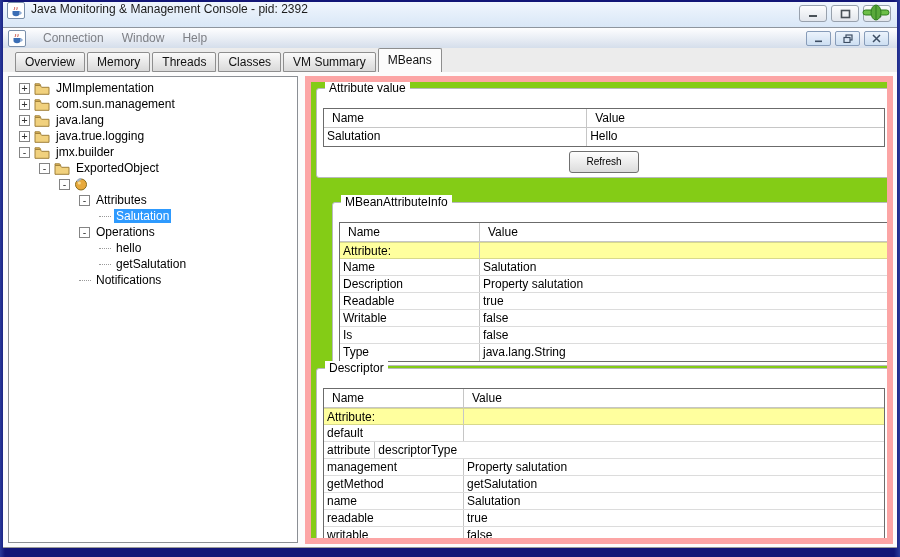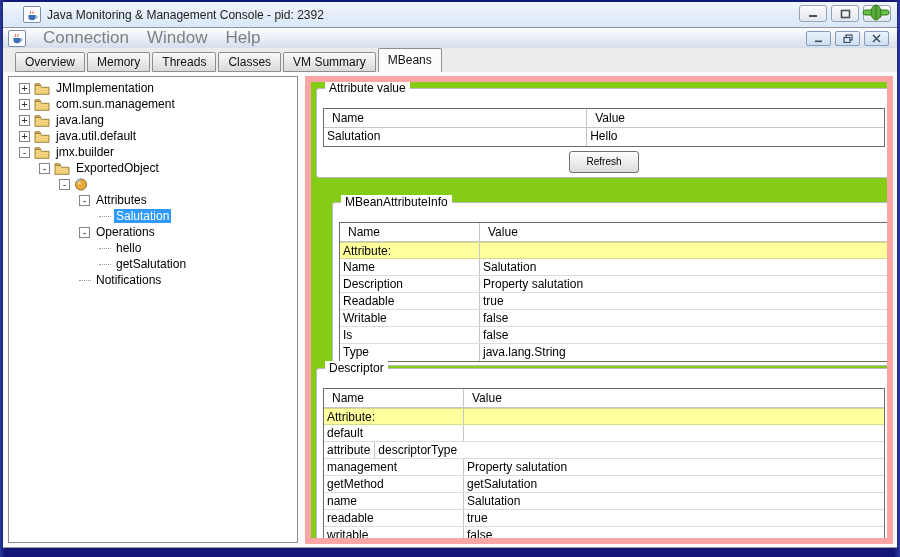--- a/index.html
+++ b/index.html
@@ -5,35 +5,35 @@
   * { margin:0; padding:0; box-sizing:border-box; }
   html,body { width:900px; height:557px; overflow:hidden; background:#0d1040;
               font-family:"Liberation Sans", sans-serif; }
   .window { position:relative; width:900px; height:557px;
             background:linear-gradient(90deg,#2a3a9a 0px,#121677 5px,#121677 894px,#2a3a9a 900px);
             background-color:#121677; }
 
   
   .titlebar { position:absolute; top:2px; left:3px; right:3px; height:25px;
               background:linear-gradient(#f0f6fd,#d9e7f7);
-              display:flex; align-items:center; padding-left:20px; }
+              display:flex; align-items:flex-start; padding-left:4px; }
   .title-text { font-size:12px; color:#1c1c1c; margin-left:6px; }
   .icon-box { width:18px; height:17px; background:#fff; border:1px solid #7a8faa;
               border-radius:2px; display:flex; align-items:center; justify-content:center; flex:0 0 auto; }
   .win-controls { position:absolute; right:6px; top:3px; display:flex; }
   .wbtn { width:28px; height:17px; margin-left:4px; border:1px solid #98a1ad; border-radius:3px;
           background:linear-gradient(#fdfdfe,#e2e6ec); display:flex; align-items:center; justify-content:center; }
 
   
   .menubar { position:absolute; top:27px; left:3px; right:3px; height:21px;
              border-top:1px solid #8e959e;
              background:linear-gradient(#fefeff,#d5deeb);
              display:flex; align-items:center; padding-left:5px; }
   .menu-items { display:flex; margin-left:8px; }
-  .menu-item { font-size:17px; color:#7d7f85; padding:2px 9px; }
+  .menu-item { font-size:12px; color:#7d7f85; padding:2px 9px; }
   .frame-controls { position:absolute; right:8px; top:3px; display:flex; }
   .ibtn { width:25px; height:15px; margin-left:4px; border:1px solid #879cb9; border-radius:2px;
           background:linear-gradient(#ecf3fc,#cddff2); display:flex; align-items:center; justify-content:center; }
 
   
   .tabstrip { position:absolute; top:48px; left:3px; right:3px; height:24px; background:#ececec;
               display:flex; align-items:flex-end; padding-left:12px; }
   .tab { font-size:12px; color:#111; padding:0 9px; height:20px; line-height:19px;
          background:linear-gradient(#fafafa,#d9d9d9); border:1px solid #8e8e8e;
          border-bottom:1px solid #8e8e8e; margin-right:2px; border-radius:2px 2px 0 0; }
@@ -198,21 +198,21 @@
           <span class="tlabel">java.lang</span>
         </div>
         <div class="trow" style="padding-left: 10px;">
           <span class="tg">+</span>
           <span class="ticon">
             <svg width="16" height="13" viewBox="0 0 16 13">
               <path d="M1 3.5 h5.2 l1.4 1.8 H15 v7 H1 z" fill="#f1d17e" stroke="#a0803a"></path>
               <path d="M1 1.8 h4.6 l1.2 1.6 H1 z" fill="#e7bf63" stroke="#a0803a"></path>
             </svg>
           </span>
-          <span class="tlabel">java.util.default</span>
+          <span class="tlabel">java.true.logging</span>
         </div>
         <div class="trow" style="padding-left: 10px;">
           <span class="tg">-</span>
           <span class="ticon">
             <svg width="16" height="13" viewBox="0 0 16 13">
               <path d="M1 3.5 h5.2 l1.4 1.8 H15 v7 H1 z" fill="#f1d17e" stroke="#a0803a"></path>
               <path d="M1 1.8 h4.6 l1.2 1.6 H1 z" fill="#e7bf63" stroke="#a0803a"></path>
             </svg>
           </span>
           <span class="tlabel">jmx.builder</span>

